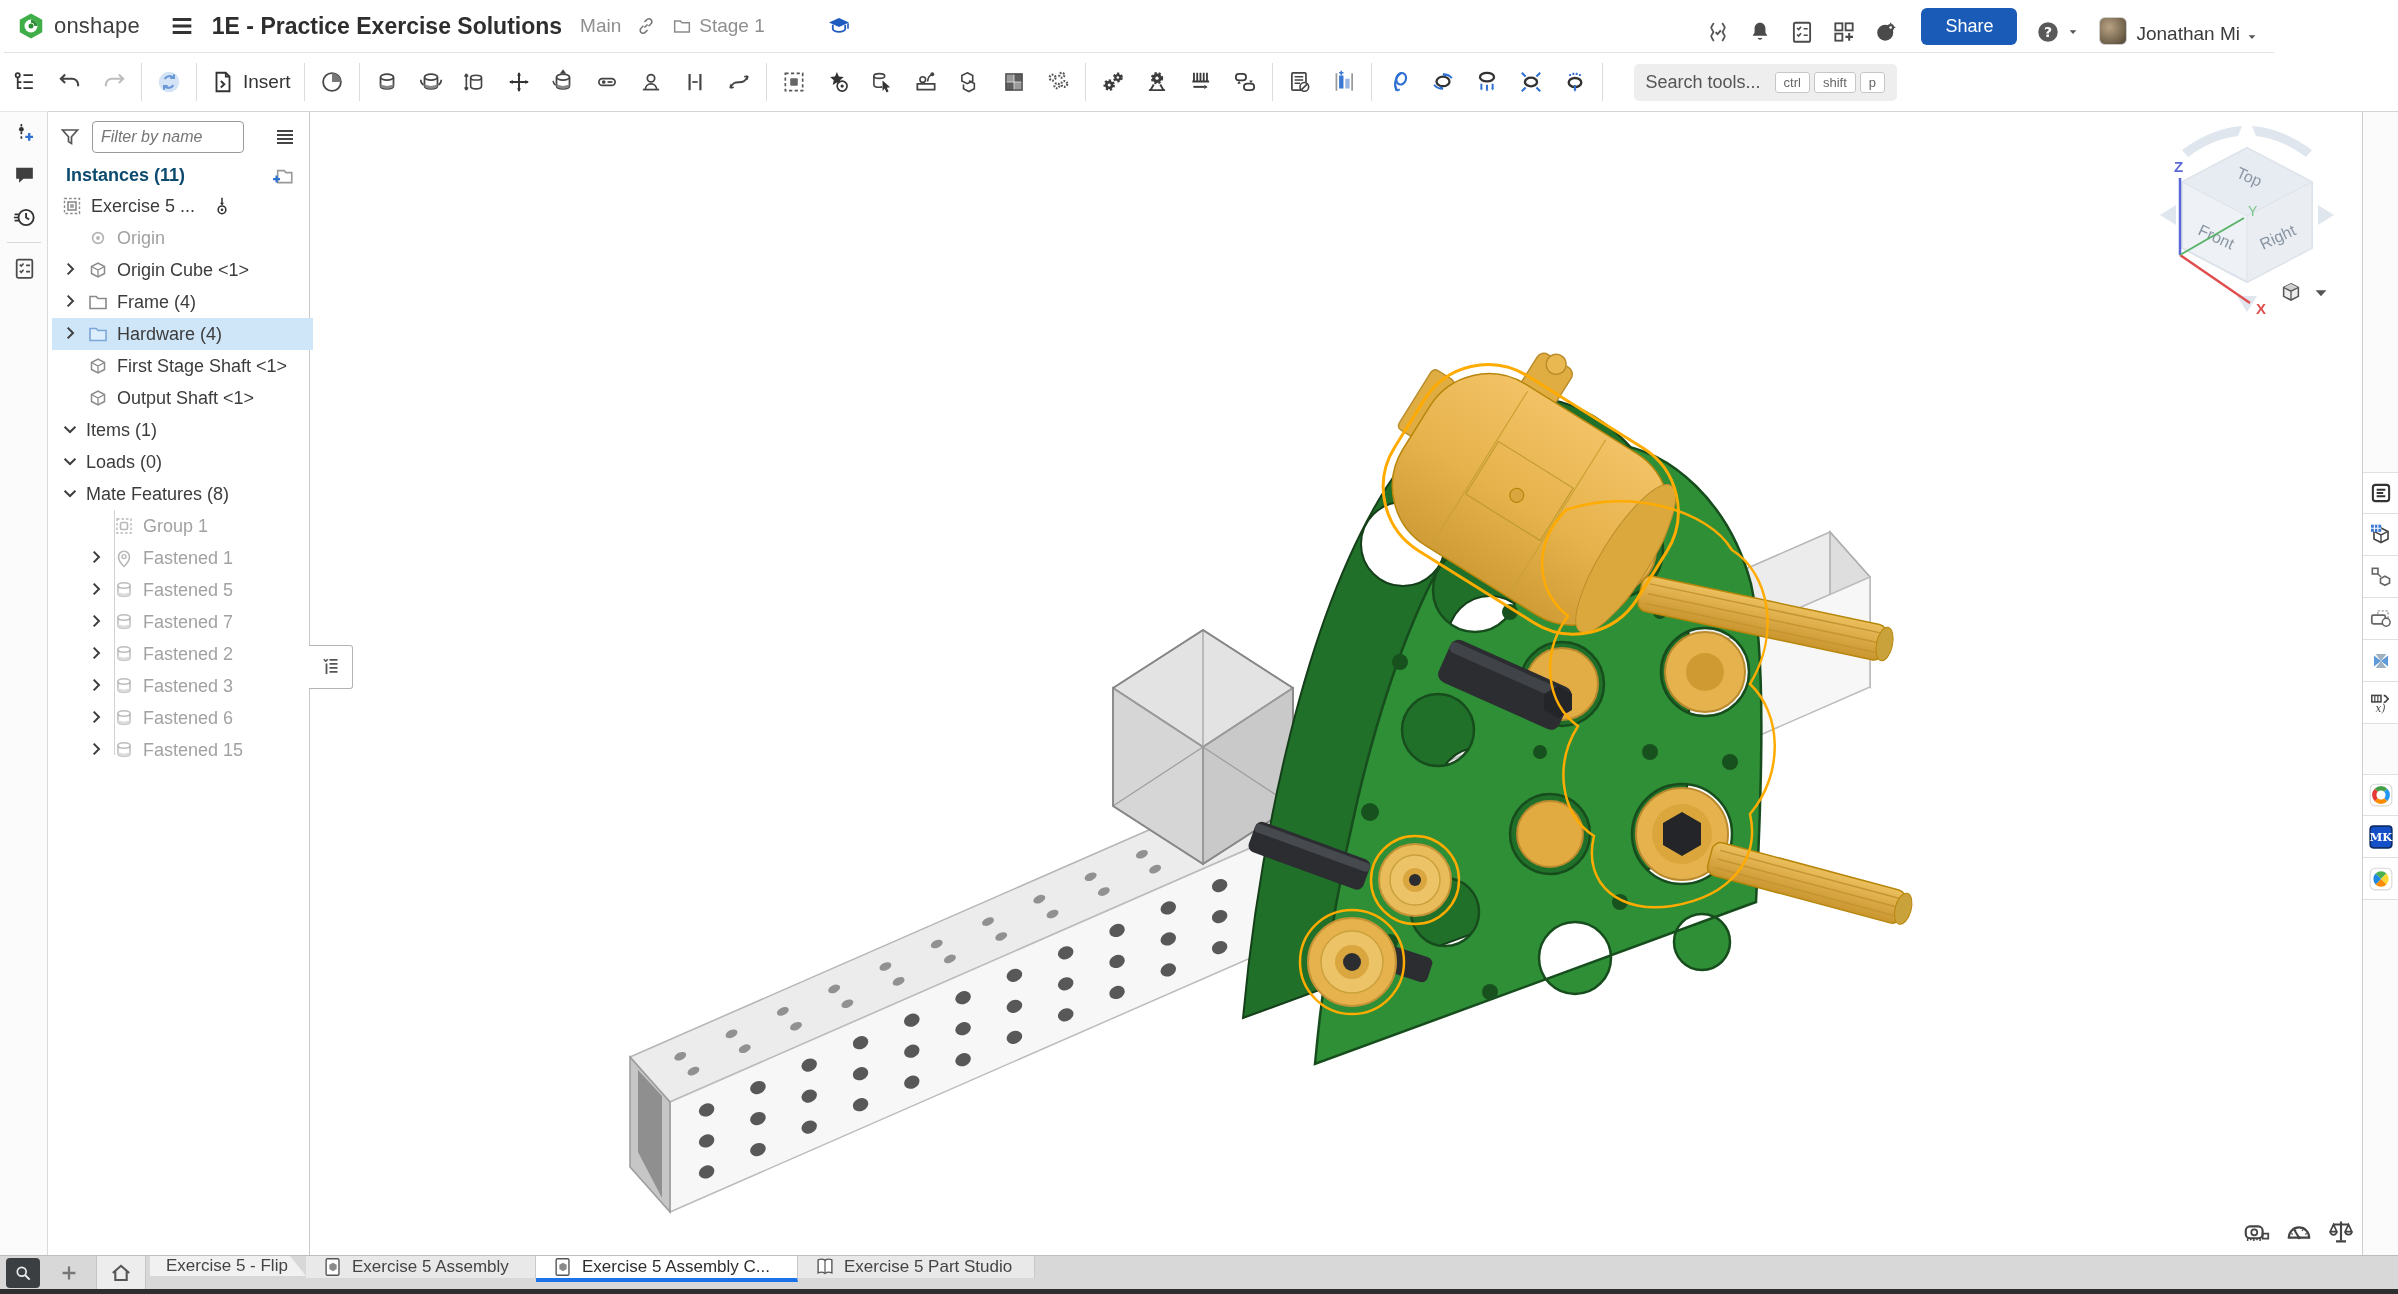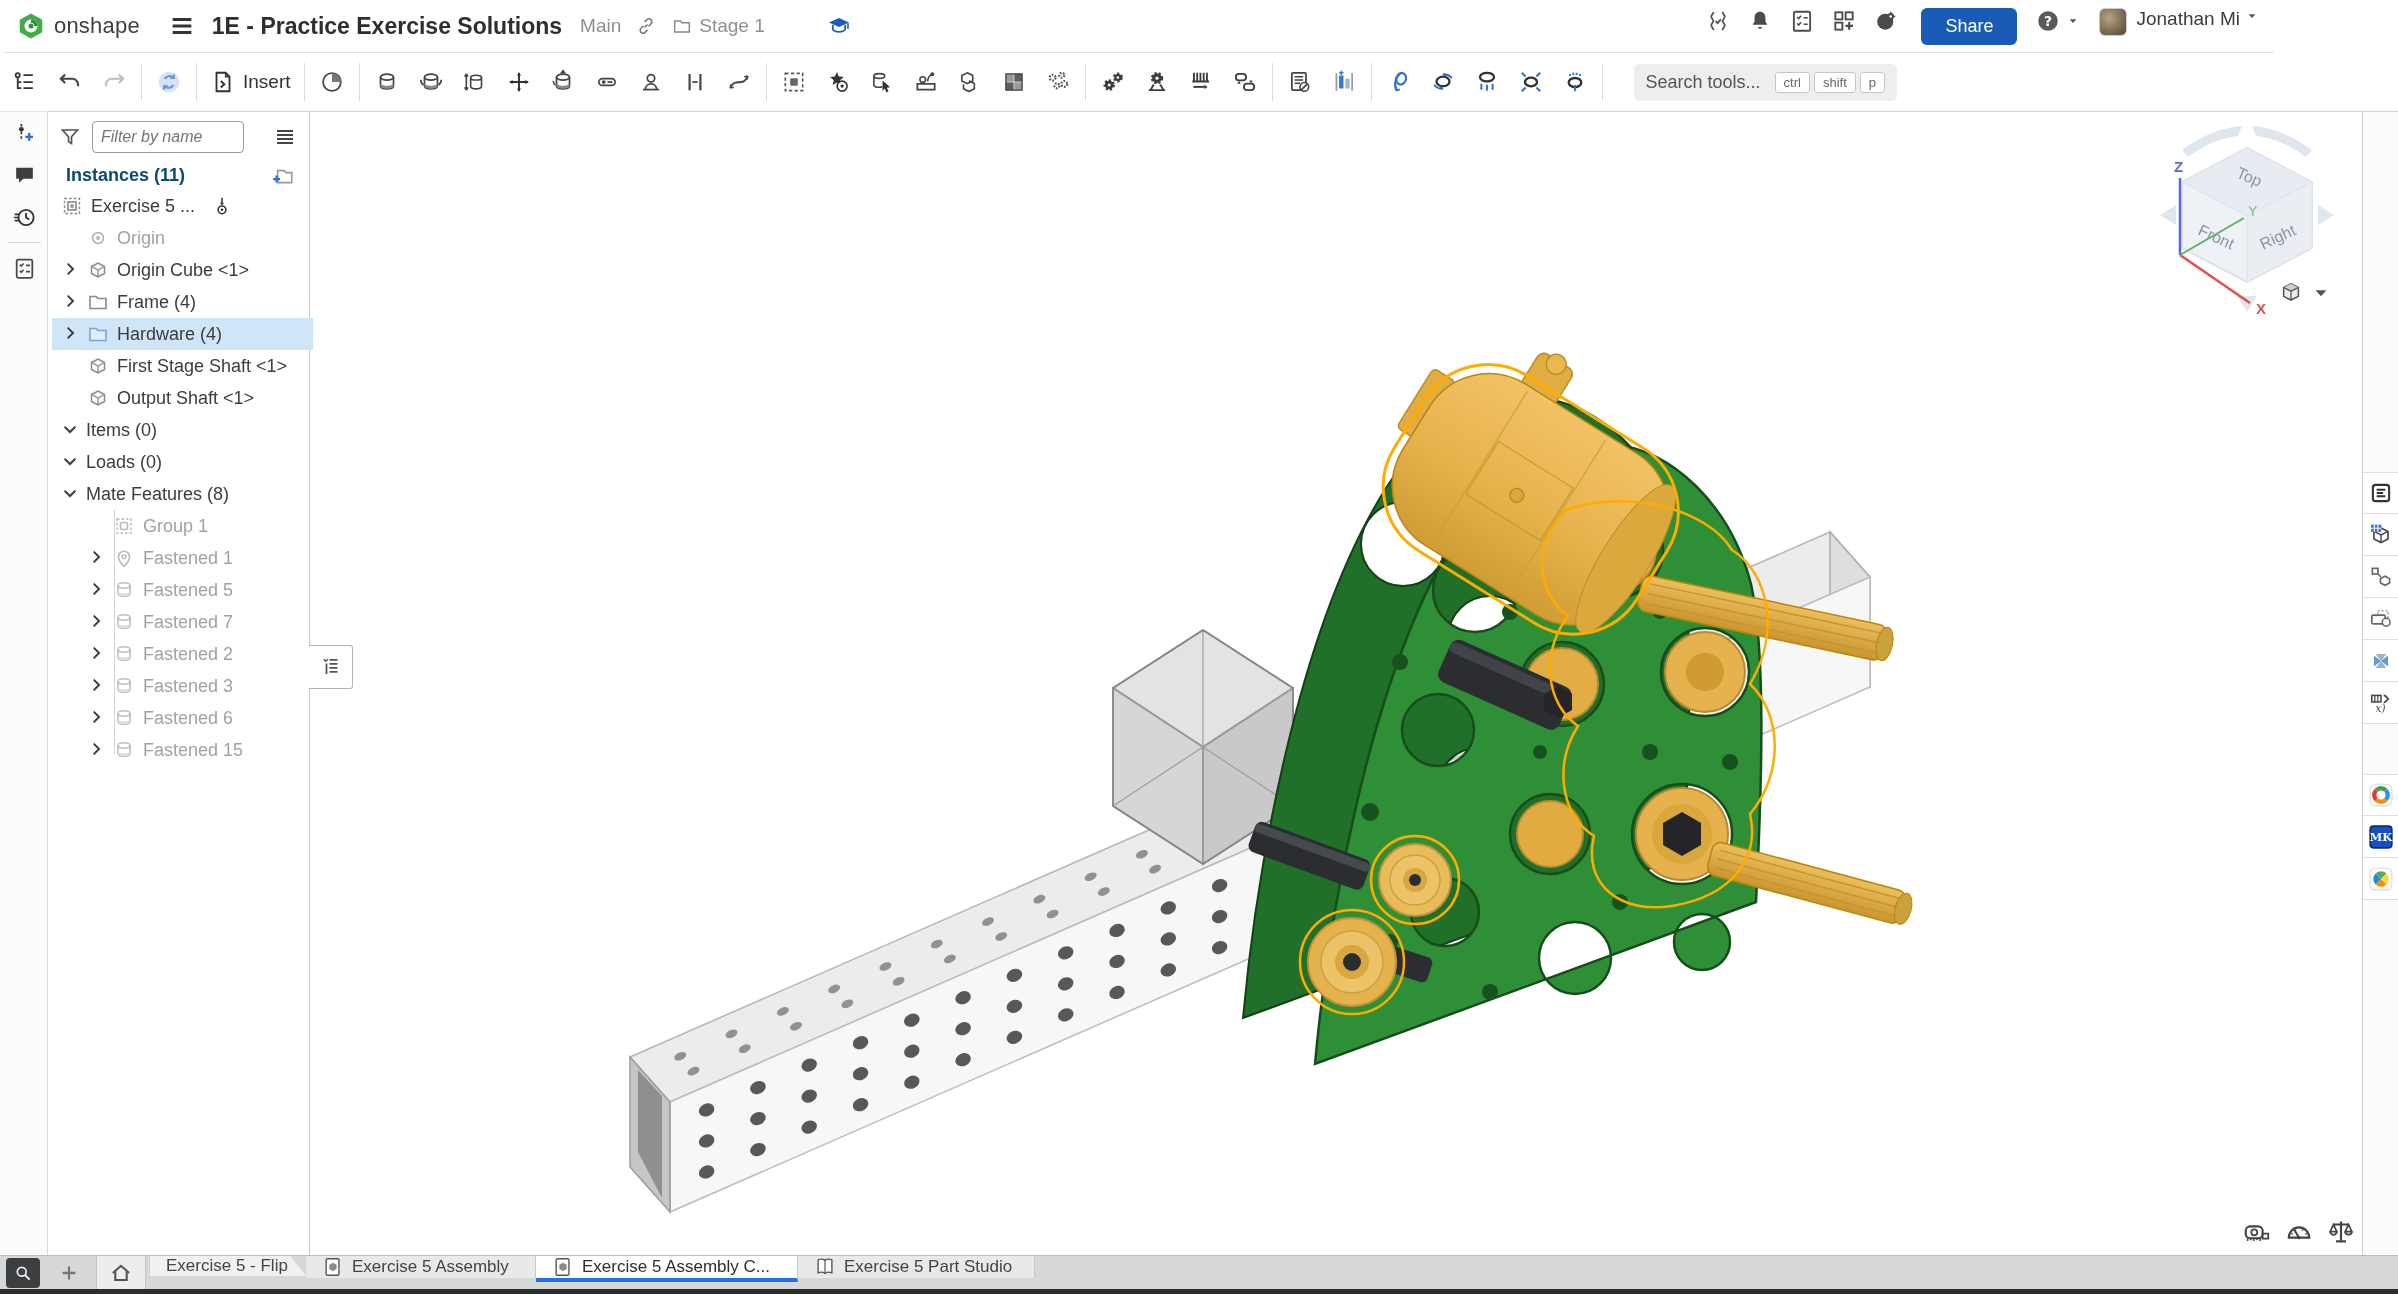--- a/index.html
+++ b/index.html
@@ -16,21 +16,21 @@
   .topbar{position:absolute;left:4px;top:0;width:2270px;height:53px;background:#fff;border-bottom:1px solid #e2e2e2;display:flex;align-items:center;z-index:30}
   .logo{display:flex;align-items:center;margin-left:12px}
   .logo .ic{width:30px;height:30px}
   .logotype{font-size:22px;font-weight:500;color:#3f3f3f;margin-left:8px;letter-spacing:.2px}
   .menu-btn{width:28px;height:28px;margin-left:28px;cursor:pointer}
   .doc-title{font-size:23px;font-weight:700;color:#2e2e2e;margin-left:16px;white-space:nowrap}
   .ws-label{font-size:19px;color:#8f8f8f;margin-left:18px}
   .crumb-ic{width:22px;height:22px;margin-left:14px}
   .stage{font-size:19px;color:#8f8f8f;margin-left:6px}
   .edu{width:24px;height:24px;margin-left:62px}
-  .top-right{margin-left:auto;display:flex;align-items:flex-start;margin-right:14px}
+  .top-right{margin-left:auto;display:flex;align-items:flex-end;margin-right:14px}
   .tr-ic{width:26px;height:26px;margin-left:16px;position:relative;cursor:pointer}
   .share-btn{background:var(--accent);color:#fff;font-size:18px;font-weight:500;border:none;border-radius:6px;padding:8px 24px;margin-left:22px;cursor:pointer}
   .help-wrap{display:flex;align-items:center;margin-left:18px}
   .caret{width:16px;height:16px;margin-left:4px}
   .avatar{width:28px;height:28px;border-radius:6px;margin-left:18px;background:radial-gradient(circle at 35% 35%,#b9a284,#7a6a52 60%,#4d4236);border:1px solid #ccc}
   .username{font-size:19px;color:#3c3c3c;margin-left:9px;white-space:nowrap}
 
   
   .toolbar{position:absolute;left:48px;top:53px;width:2350px;height:59px;background:#fff;border-bottom:1px solid #d4d4d4;display:flex;align-items:center;z-index:25}
   .tbtn{width:26px;height:26px;margin:0 9px;cursor:pointer;flex:none}
@@ -631,21 +631,21 @@
           <span class="tlabel">Output Shaft &lt;1&gt;</span>
         </div>
         <div class="trow">
           <span class="chev">
             <span class="ic" style="width:20px;height:20px">
               <svg viewBox="0 0 24 24">
                 <path d="M5.5 9.2l6.5 6.4 6.5-6.4" stroke="#3f3f3f" stroke-width="2.4" fill="none"></path>
               </svg>
             </span>
           </span>
-          <span class="tlabel">Items (0)</span>
+          <span class="tlabel">Items (1)</span>
         </div>
         <div class="trow">
           <span class="chev">
             <span class="ic" style="width:20px;height:20px">
               <svg viewBox="0 0 24 24">
                 <path d="M5.5 9.2l6.5 6.4 6.5-6.4" stroke="#3f3f3f" stroke-width="2.4" fill="none"></path>
               </svg>
             </span>
           </span>
           <span class="tlabel">Loads (0)</span>

